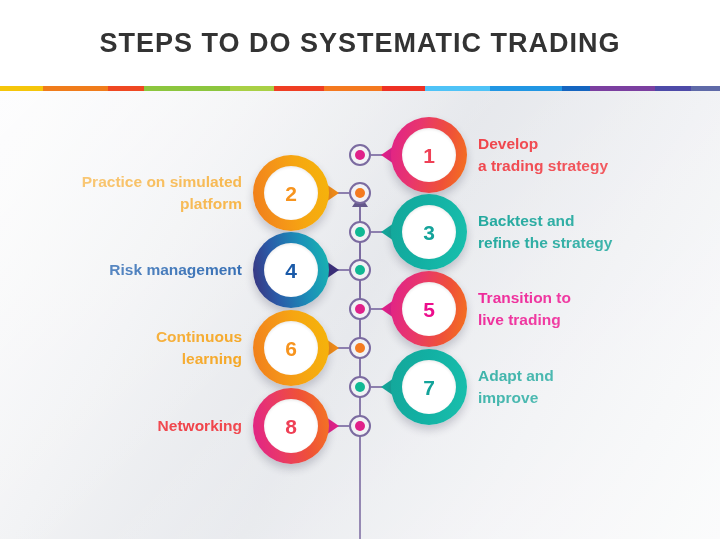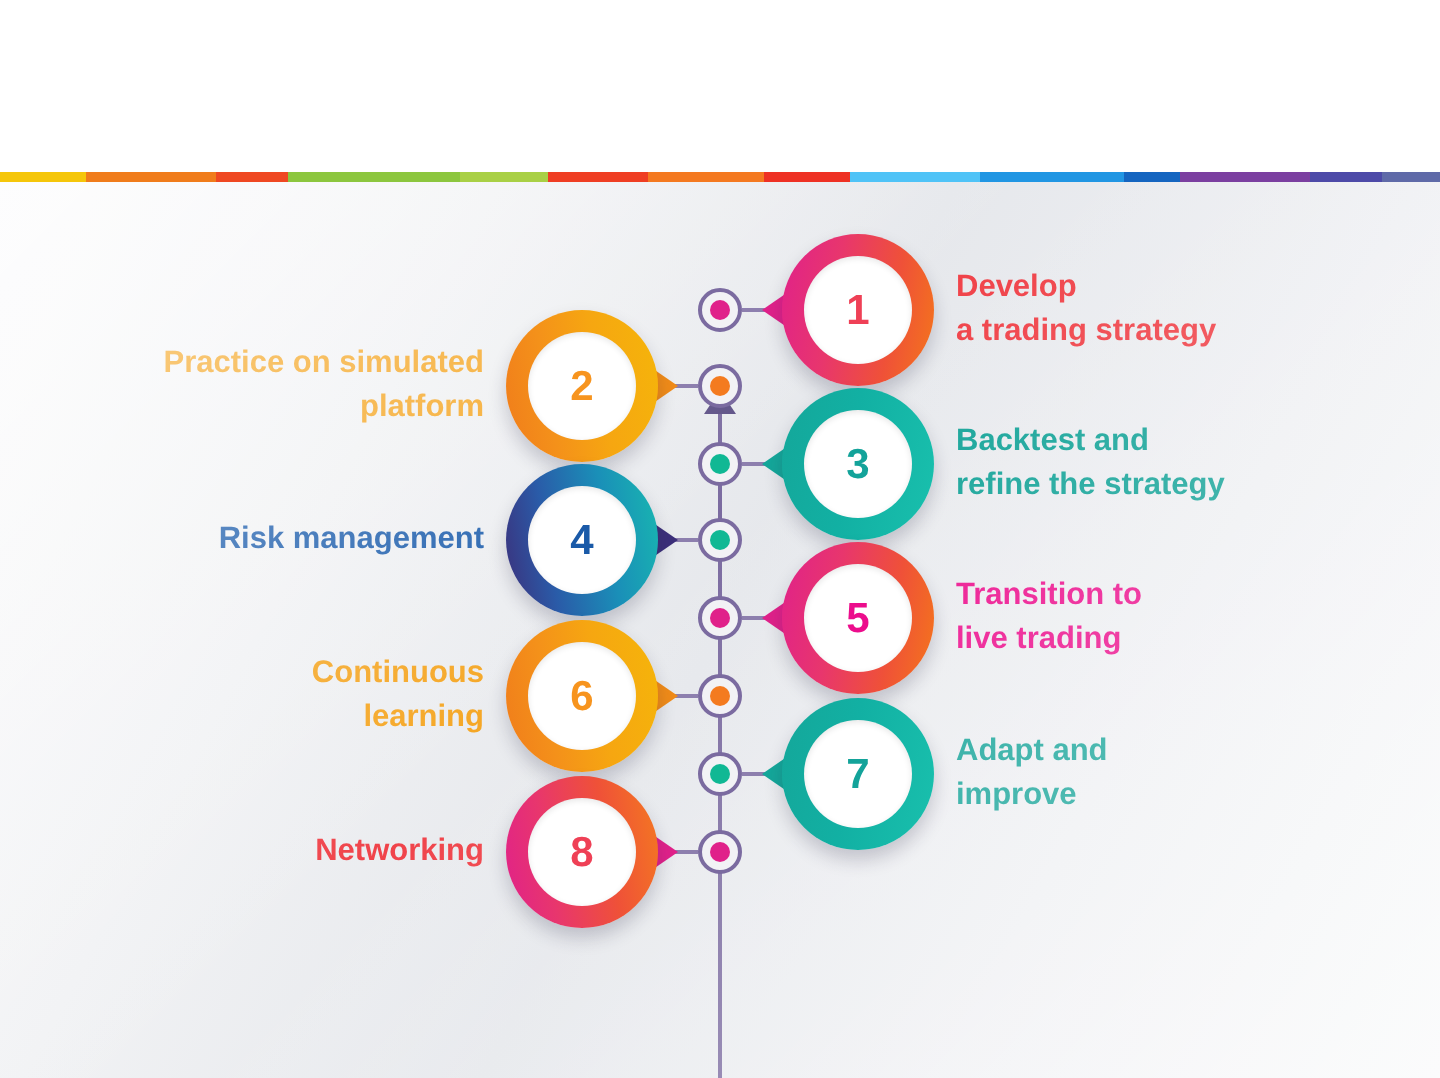--- a/index.html
+++ b/index.html
@@ -118,20 +118,23 @@
     height:68px;
   }
   .step.right .caption{left:478px;text-align:left;}
   .step.left  .caption{right:478px;text-align:right;}
 </style>
 </head>
 <body>
 
 <div id="poster">
 
+  <div id="title-bar">
+    <div id="page-title">STEPS TO DO SYSTEMATIC TRADING</div>
+  </div>
 
   <div id="rainbow-rule">
       <div class="seg" style="width: 6%; background: rgb(245, 198, 10);"></div>
       <div class="seg" style="width: 9%; background: rgb(240, 124, 27);"></div>
       <div class="seg" style="width: 5%; background: rgb(239, 72, 34);"></div>
       <div class="seg" style="width: 12%; background: rgb(140, 198, 62);"></div>
       <div class="seg" style="width: 6%; background: rgb(169, 208, 69);"></div>
       <div class="seg" style="width: 7%; background: rgb(239, 62, 35);"></div>
       <div class="seg" style="width: 8%; background: rgb(244, 121, 32);"></div>
       <div class="seg" style="width: 6%; background: rgb(238, 49, 36);"></div>

